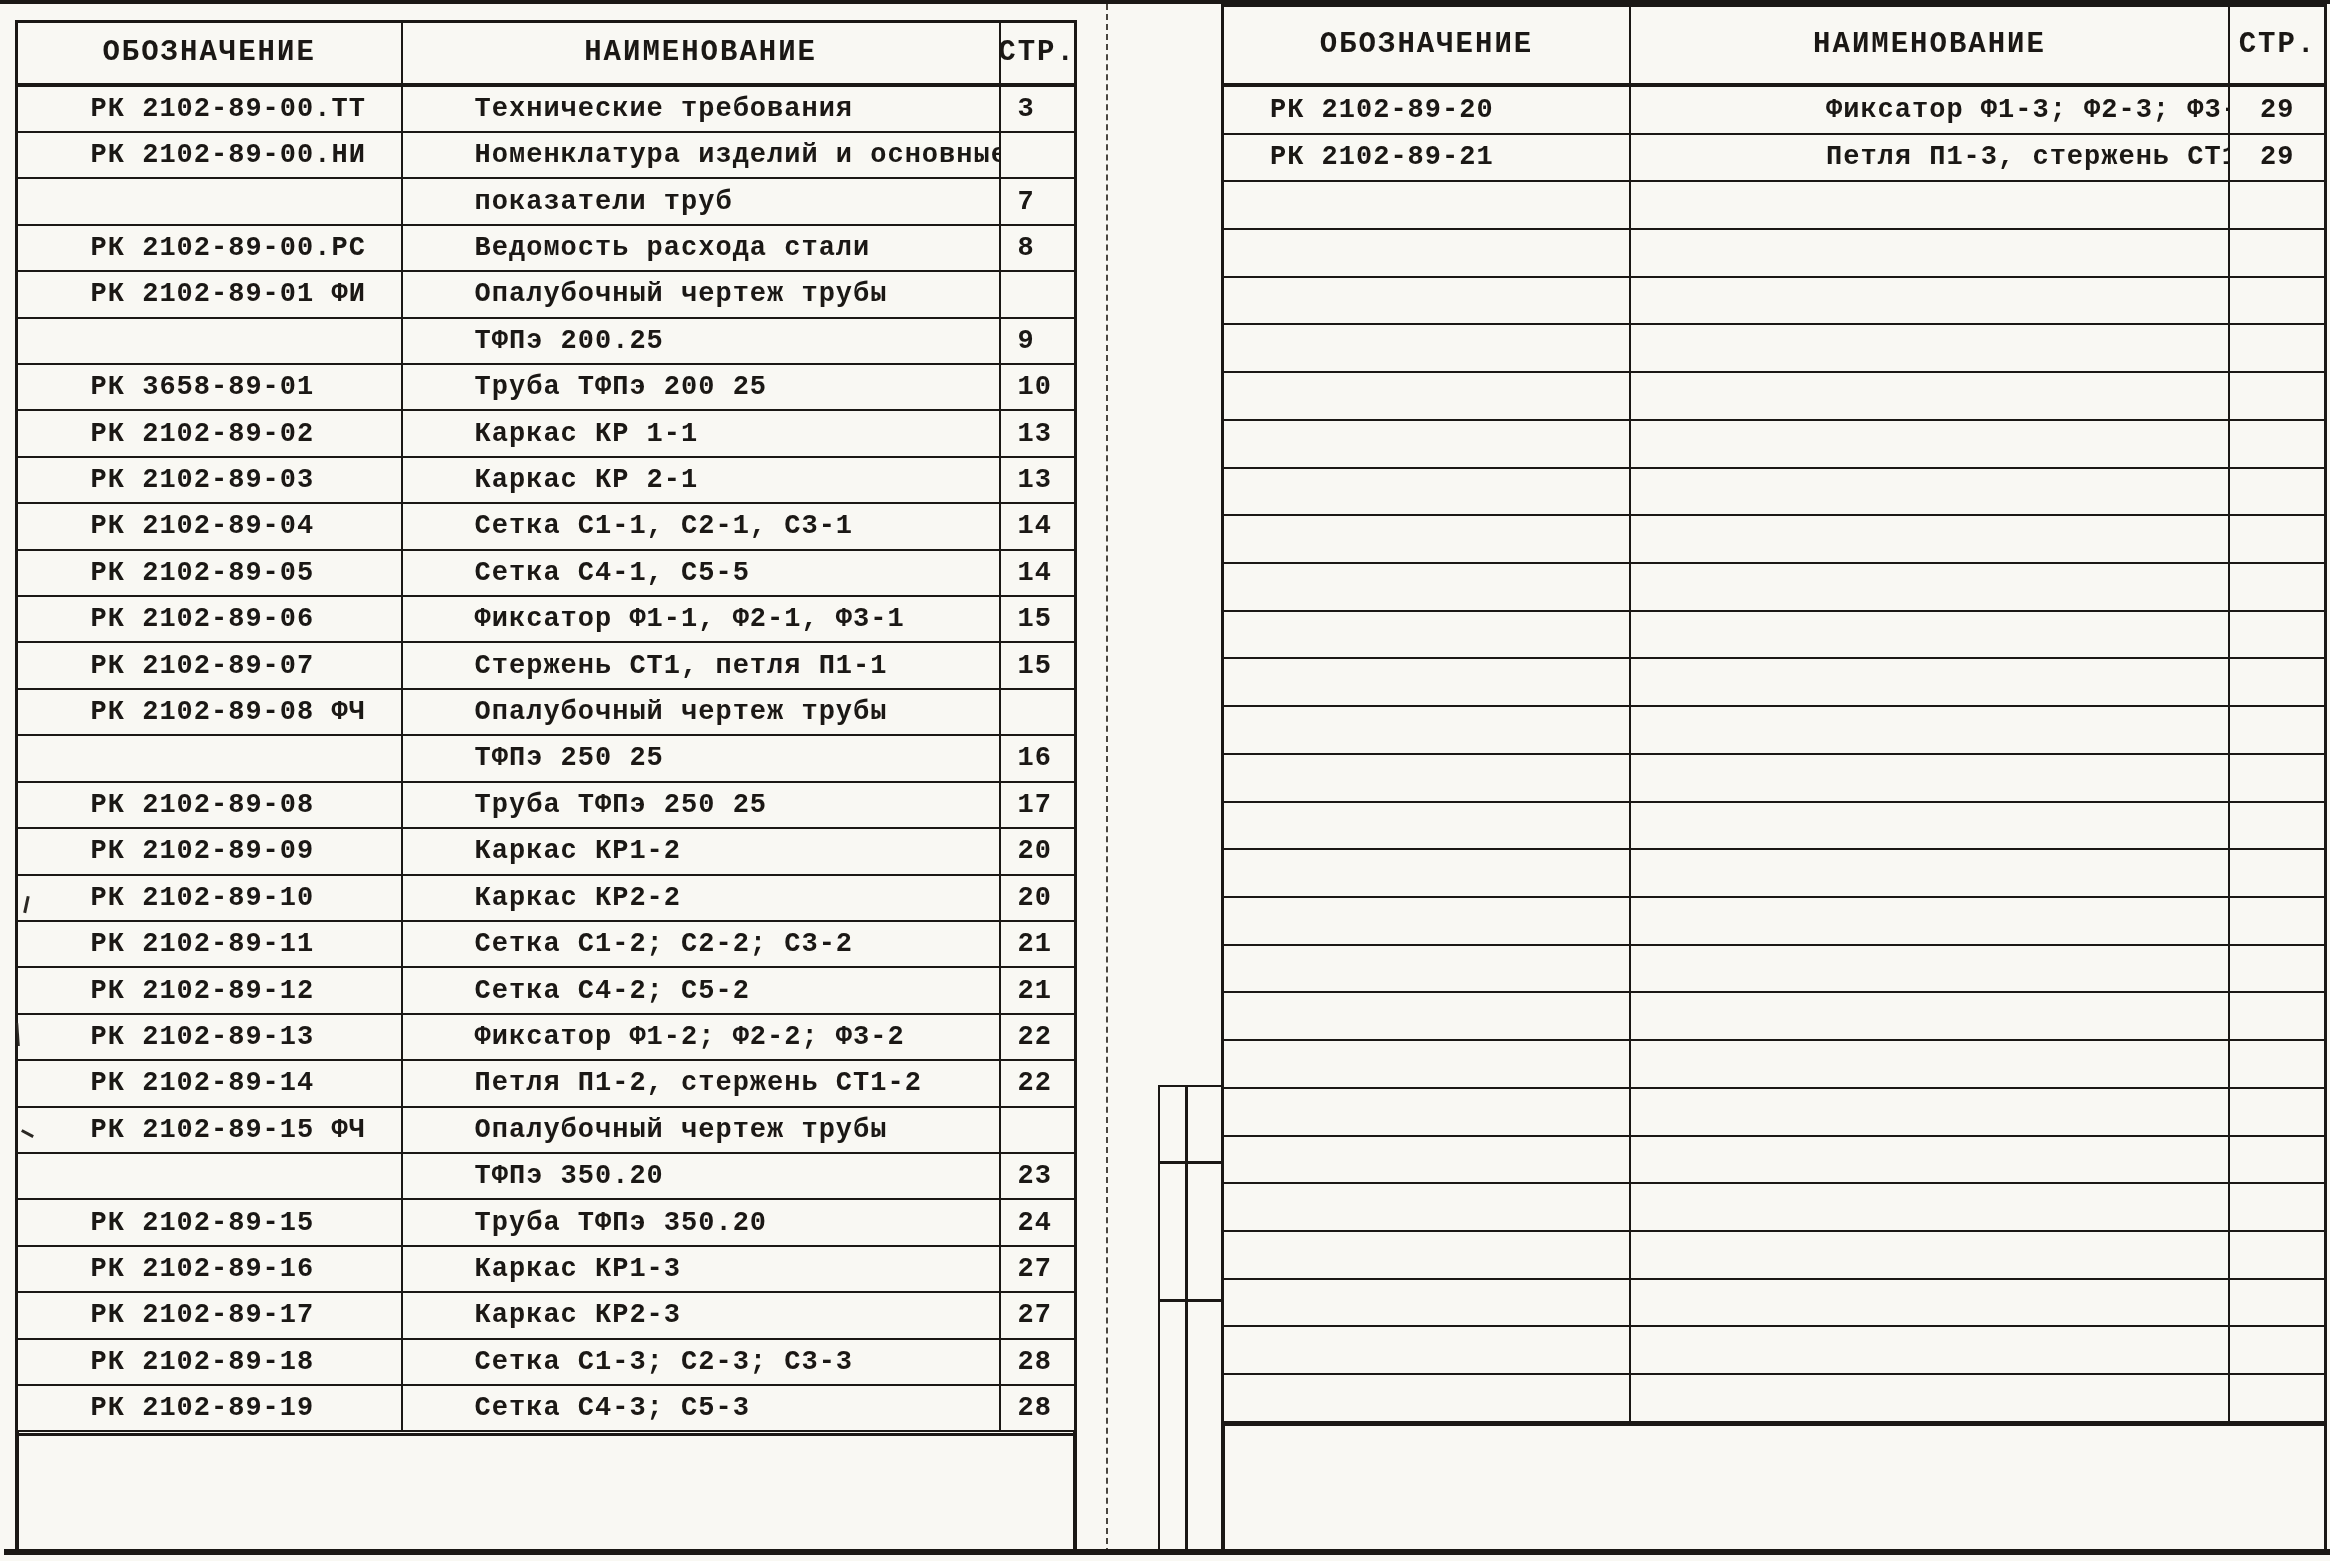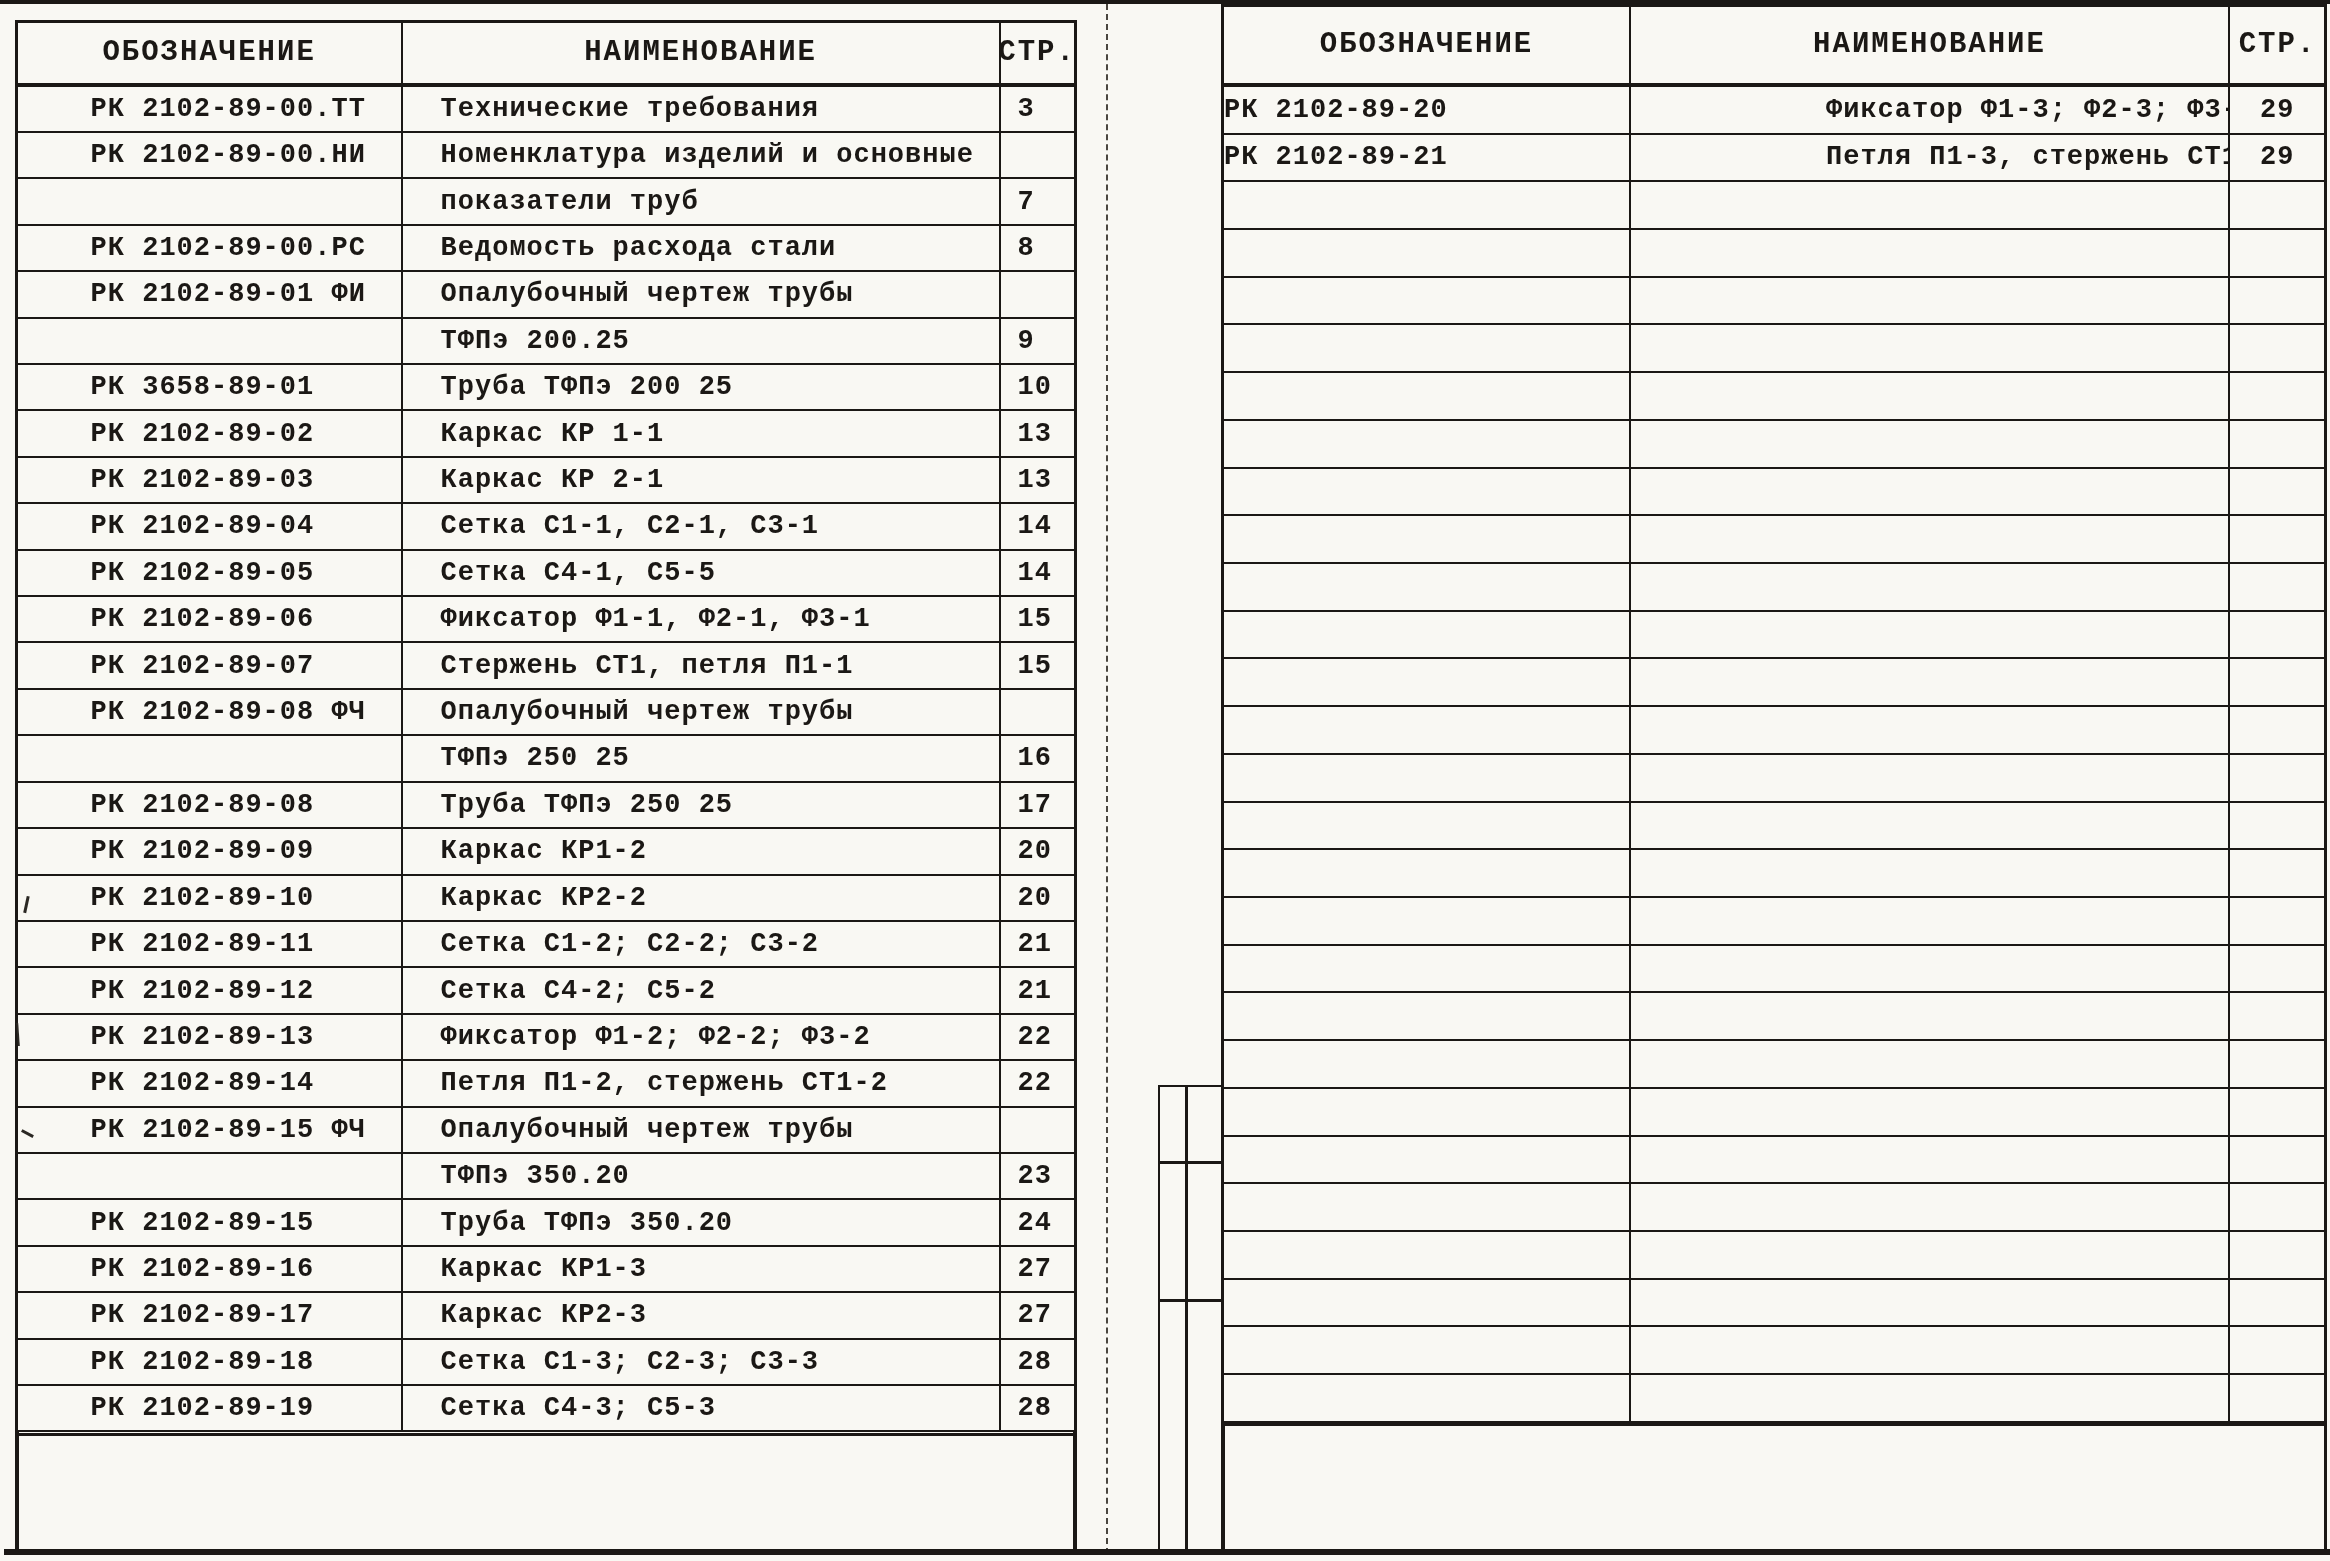--- a/index.html
+++ b/index.html
@@ -38,30 +38,30 @@
     justify-content:center;
     border-bottom:4.9px solid #1b1815;
     font-size:29px;letter-spacing:2px;
   }
   #t-left{
     left:14.6px;top:19.5px;width:1062px;height:1416px;
     grid-template-columns:383px 598px auto;
     grid-template-rows:64px repeat(29,1fr);
   }
   #t-left .c-des{padding-left:73px;}
-  #t-left .c-name{padding-left:38px;}
+  #t-left .c-name{padding-left:72px;}
   #t-left .c-page{justify-content:flex-start;padding-left:17px;}
   #t-left .c-page.head,#t-left .c-des.head,#t-left .c-name.head{padding-left:0;justify-content:center;}
   #t-right{
     left:1221px;top:3.9px;width:1104px;height:1422px;
     grid-template-columns:405px 599px auto;
     grid-template-rows:80px repeat(28,1fr);
     border-right:none;
   }
-  #t-right .c-des{}
+  #t-right .c-des{padding-left:46px;}
   #t-right .c-name{padding-left:195px;}
   #t-right .c-page{justify-content:flex-start;padding-left:30px;}
   #t-right .c-des.head,#t-right .c-name.head,#t-right .c-page.head{padding-left:0;justify-content:center;}
   
   #stamp{
     position:absolute;left:1158px;top:1085px;width:65px;height:469px;
     box-sizing:border-box;
     border:2.9px solid #1b1815;border-bottom:none;
   }
   #stamp .sv{position:absolute;left:25px;top:0;bottom:0;width:2.9px;background:#1b1815;}

